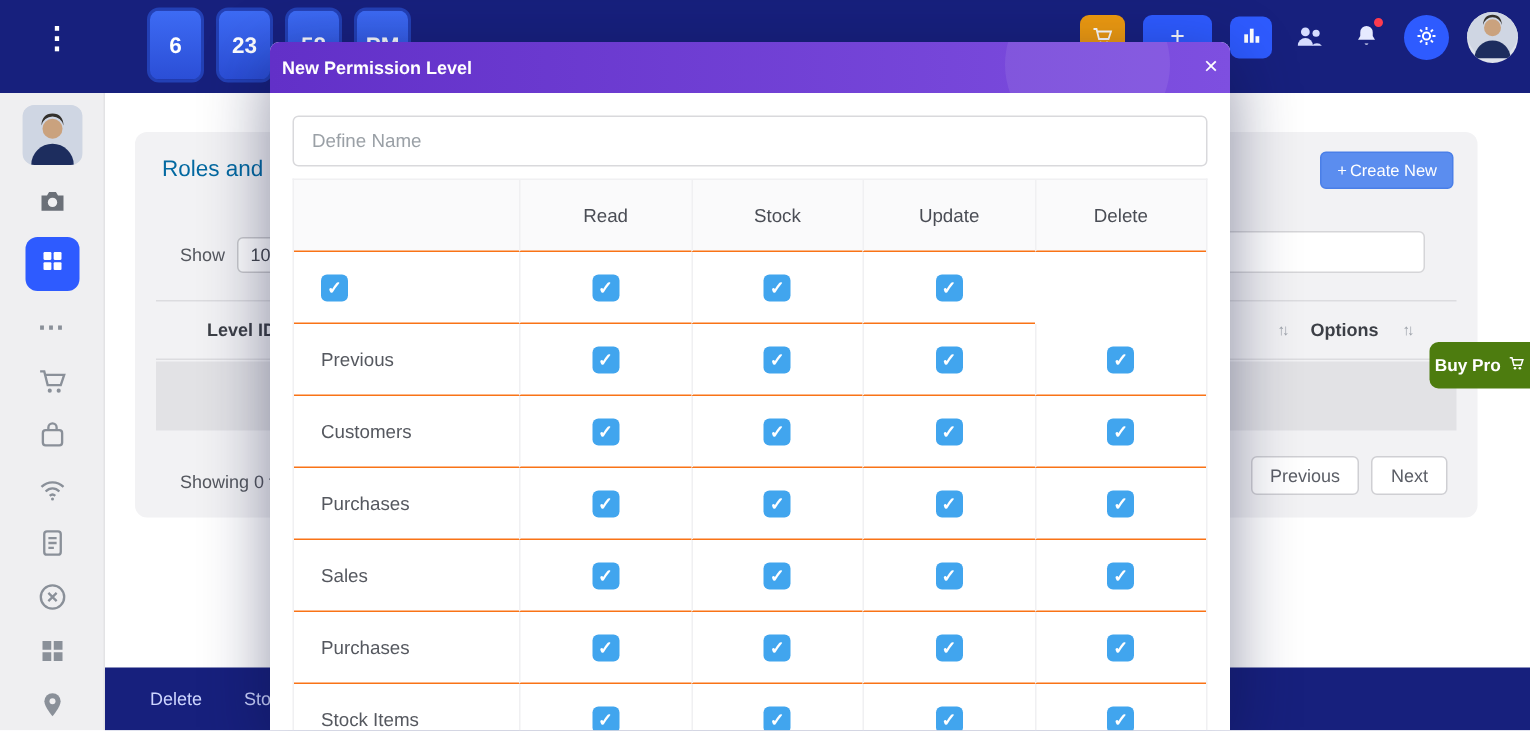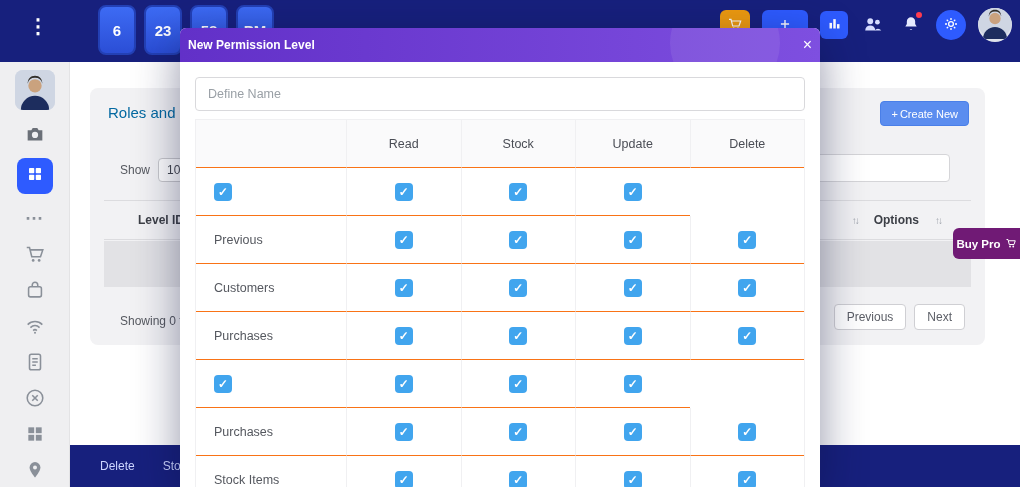--- a/index.html
+++ b/index.html
@@ -41,21 +41,21 @@
   .thead .lvl { margin-left: 34px; }
   .thead .spacer { flex: 1; }
   .sort-ic { font-size: 10px; color: #9ea3ab; letter-spacing: -2px; }
   .thead .opt-group { display: flex; align-items: center; gap: 16px; margin-right: 30px; }
   .empty-row { position: absolute; left: 14px; right: 14px; top: 153px; height: 46px; background: #e2e2e5; }
   .showing-txt { position: absolute; left: 30px; top: 226px; font-size: 12px; color: #55585f; }
   .pager { position: absolute; right: 20px; top: 216px; display: flex; gap: 8px; }
   .page-btn { background: #fff; border: 1px solid #cfcfd3; border-radius: 4px; color: #5b5e66; font-size: 12px; padding: 5px 12px; cursor: pointer; }
 
   
-  .buy-pro { position: absolute; left: 953px; top: 228px; width: 67px; height: 31px; background: #701a75; color: #fff; border: none; border-radius: 6px 0 0 6px; font-size: 11.5px; font-weight: bold; display: flex; align-items: center; justify-content: center; gap: 4px; cursor: pointer; z-index: 6; }
+  .buy-pro { position: absolute; left: 953px; top: 228px; width: 67px; height: 31px; background: #4d7c0f; color: #fff; border: none; border-radius: 6px 0 0 6px; font-size: 11.5px; font-weight: bold; display: flex; align-items: center; justify-content: center; gap: 4px; cursor: pointer; z-index: 6; }
 
   
   .footer { position: absolute; left: 70px; top: 445px; width: 950px; height: 42px; background: #17207d; z-index: 5; display: flex; align-items: center; font-size: 12px; }
   .footer-links { display: flex; gap: 28px; margin-left: 30px; }
   .footer-link { color: #cdd5ff; cursor: pointer; }
   .footer-copy { margin-left: auto; margin-right: 25px; color: #e8eaf6; }
 
   
   .modal { position: absolute; left: 180px; top: 28px; width: 640px; height: 459px; background: #fff; border-radius: 6px 6px 0 0; box-shadow: 0 12px 45px rgba(10, 15, 60, 0.45); z-index: 50; overflow: hidden; }
   .modal-header { position: relative; height: 34px; background: linear-gradient(90deg, #6230c8, #7e4fe0); display: flex; align-items: center; padding: 0 8px; overflow: hidden; }
@@ -411,20 +411,21 @@
               </span>
             </div>
           <div class="pcell">
               <span class="cb">
                 <span>✓</span>
               </span>
             </div>
         </div>
 
         <div class="prow">
+          <div class="pcell">Sales</div>
           <div class="pcell">
               <span class="cb">
                 <span>✓</span>
               </span>
             </div>
           <div class="pcell">
               <span class="cb">
                 <span>✓</span>
               </span>
             </div>

